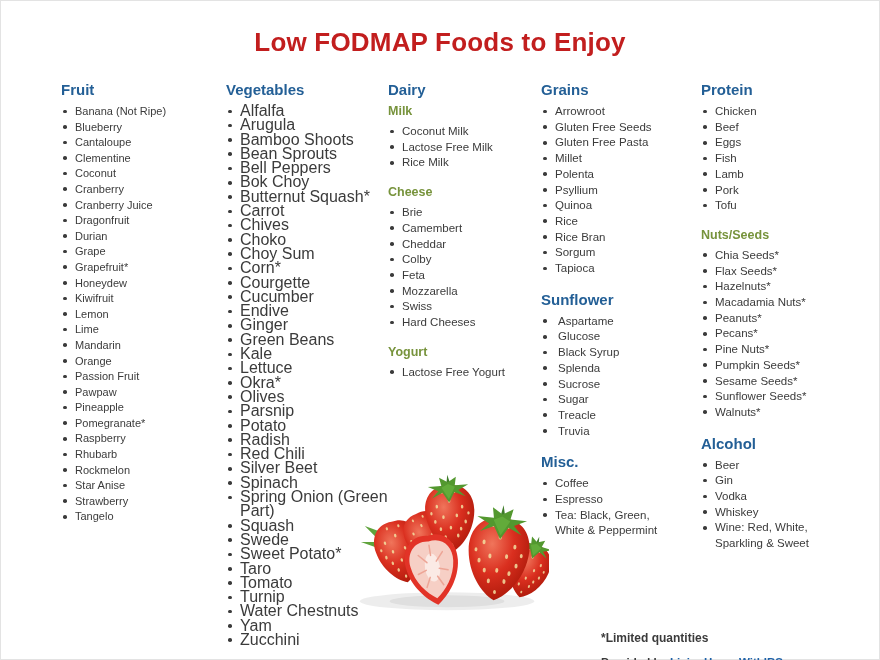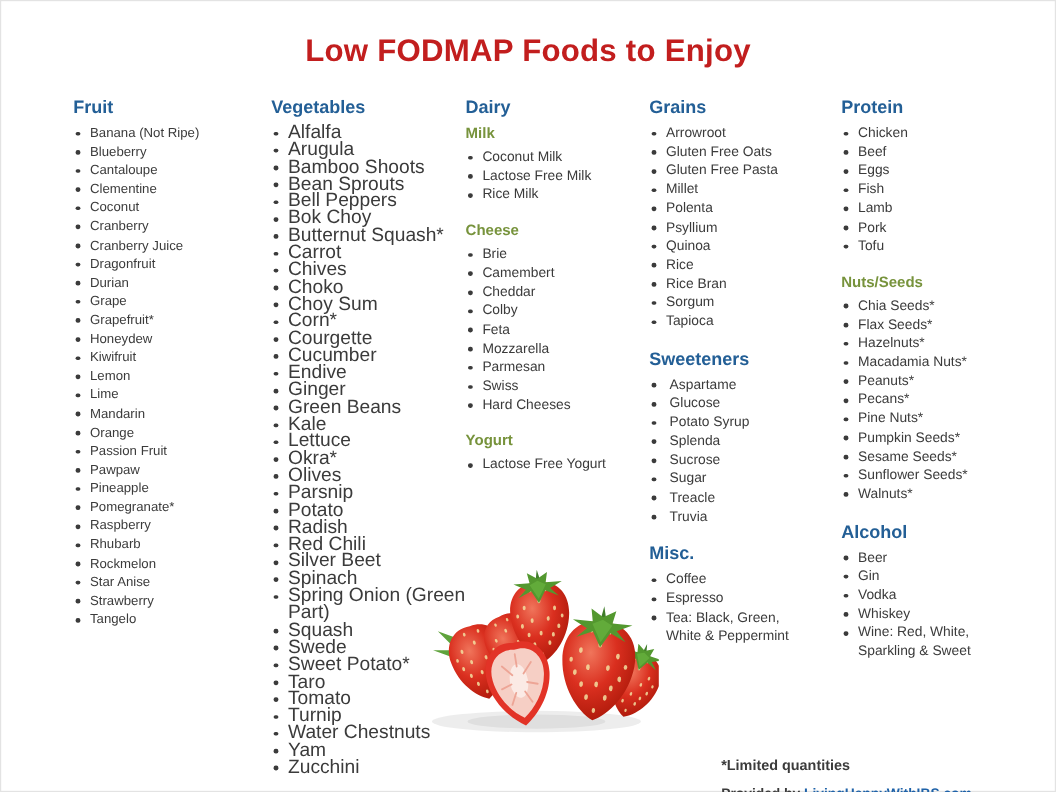--- a/index.html
+++ b/index.html
@@ -147,49 +147,48 @@
           <li>Rice Milk</li>
         </ul>
         <div class="heading sub">Cheese</div>
         <ul class="items column-sec-2">
           <li>Brie</li>
           <li>Camembert</li>
           <li>Cheddar</li>
           <li>Colby</li>
           <li>Feta</li>
           <li>Mozzarella</li>
-          <li>Parmesan</li>
           <li>Swiss</li>
           <li>Hard Cheeses</li>
         </ul>
         <div class="heading sub">Yogurt</div>
         <ul class="items column-sec-3">
           <li>Lactose Free Yogurt</li>
         </ul>
       </div>
       <div class="column col-grains">
         <div class="heading main">Grains</div>
         <ul class="items column-sec-0">
           <li>Arrowroot</li>
-          <li>Gluten Free Oats</li>
+          <li>Gluten Free Seeds</li>
           <li>Gluten Free Pasta</li>
           <li>Millet</li>
           <li>Polenta</li>
           <li>Psyllium</li>
           <li>Quinoa</li>
           <li>Rice</li>
           <li>Rice Bran</li>
           <li>Sorgum</li>
           <li>Tapioca</li>
         </ul>
-        <div class="heading main">Sweeteners</div>
+        <div class="heading main">Sunflower</div>
         <ul class="items column-sec-1">
           <li>Aspartame</li>
           <li>Glucose</li>
-          <li>Potato Syrup</li>
+          <li>Black Syrup</li>
           <li>Splenda</li>
           <li>Sucrose</li>
           <li>Sugar</li>
           <li>Treacle</li>
           <li>Truvia</li>
         </ul>
         <div class="heading main">Misc.</div>
         <ul class="items column-sec-2">
           <li>Coffee</li>
           <li>Espresso</li>

